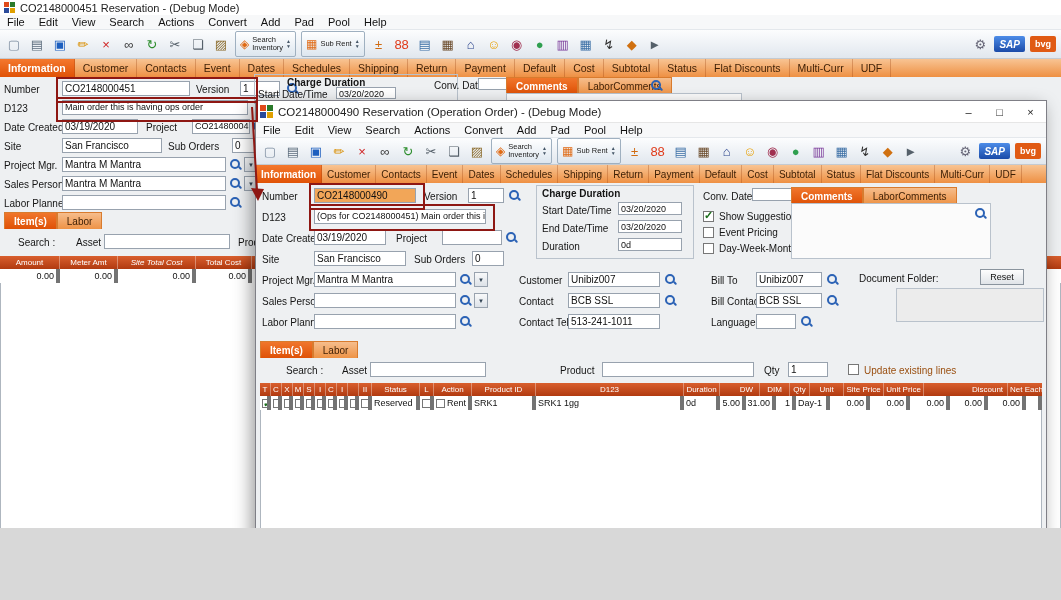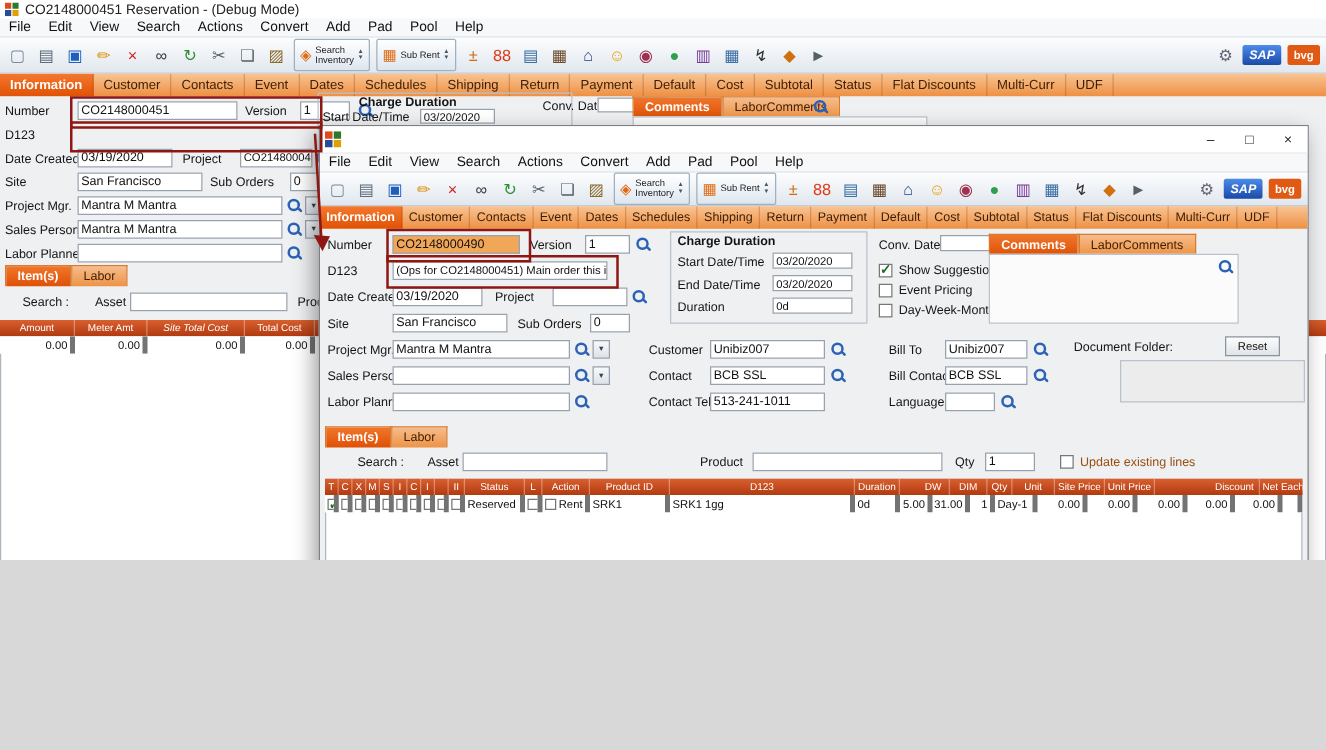--- a/index.html
+++ b/index.html
@@ -1,16 +1,16 @@
 <!DOCTYPE html>
 <html><head>
 <meta charset="utf-8">
 <style>
   html,body{margin:0;padding:0;background:#d8d8d8}
-  .screen{position:relative;width:1061px;height:448px;overflow:hidden;background:#eef0f2;
+  .screen{position:relative;width:1061px;height:528px;overflow:hidden;background:#eef0f2;
           font-family:"Liberation Sans",sans-serif;color:#111}
   .win{position:absolute;background:#eef0f2}
   .winbg{left:0;top:0;width:1061px;height:600px;z-index:1}
   .winfg{left:255px;top:100px;width:792px;height:498px;z-index:10;border:1px solid #7f7f86;
          box-shadow:-4px 6px 16px rgba(0,0,0,.38);box-sizing:border-box}
   .titlebar{position:absolute;left:0;right:0;top:0;background:#ffffff;display:flex;align-items:center;
             gap:5px;padding-left:4px;font-size:11px;color:#222;box-sizing:border-box}
   .titlebar .ttl{white-space:nowrap;overflow:hidden}
   .wbtns{margin-left:auto;display:flex;height:100%}
   .wbtn{width:31px;height:100%;display:flex;align-items:center;justify-content:center;font-size:11px;color:#222}
@@ -240,20 +240,21 @@
         <span class="tab">UDF</span>
       </div>
 
     <span class="lbl" style="left:4px;top:84px">Number</span>
     <div class="fld" style="left:62px;top:81px;width:128px;height:15px">CO2148000451</div>
     <span class="lbl" style="left:196px;top:84px">Version</span>
     <div class="fld" style="left:240px;top:81px;width:40px;height:15px">1</div>
     <span class="lk" style="left:286px;top:82px"></span>
 
     <span class="lbl" style="left:4px;top:103px">D123</span>
+    <div class="fld sm" style="left:62px;top:100px;width:186px;height:15px">Main order this is having ops order</div>
 
     <span class="lbl" style="left:4px;top:122px">Date Created</span>
     <div class="fld" style="left:62px;top:119px;width:76px;height:15px">03/19/2020</div>
     <span class="lbl" style="left:146px;top:122px">Project</span>
     <div class="fld sm" style="left:192px;top:119px;width:58px;height:15px">CO2148000451</div>
     <span class="lk" style="left:252px;top:120px"></span>
 
     <span class="lbl" style="left:4px;top:141px">Site</span>
     <div class="fld" style="left:62px;top:138px;width:100px;height:15px">San Francisco</div>
     <span class="lbl" style="left:168px;top:141px">Sub Orders</span>
@@ -316,20 +317,21 @@
 
   <div class="win winfg">
 
     <div class="titlebar" style="height:22px;border-bottom:1px solid #e6e6e6">
       <svg class="appicon" width="13" height="13">
         <rect x="0" y="0" width="6" height="6" fill="#e04a1a"></rect>
           <rect x="7" y="0" width="6" height="6" fill="#2a7a2a"></rect>
         <rect x="0" y="7" width="6" height="6" fill="#2a4a9a"></rect>
           <rect x="7" y="7" width="6" height="6" fill="#e0a000"></rect>
       </svg>
+      <span class="ttl" style="font-size:11.5px">CO2148000490 Reservation (Operation Order) - (Debug Mode)</span>
       <span class="wbtns">
         <span class="wbtn">–</span>
         <span class="wbtn">□</span>
         <span class="wbtn">×</span>
       </span>
     </div>
 
     <div class="menubar" style="left:0;top:22px;width:790px;height:14px">
 
     <span class="menu-item">File</span>

